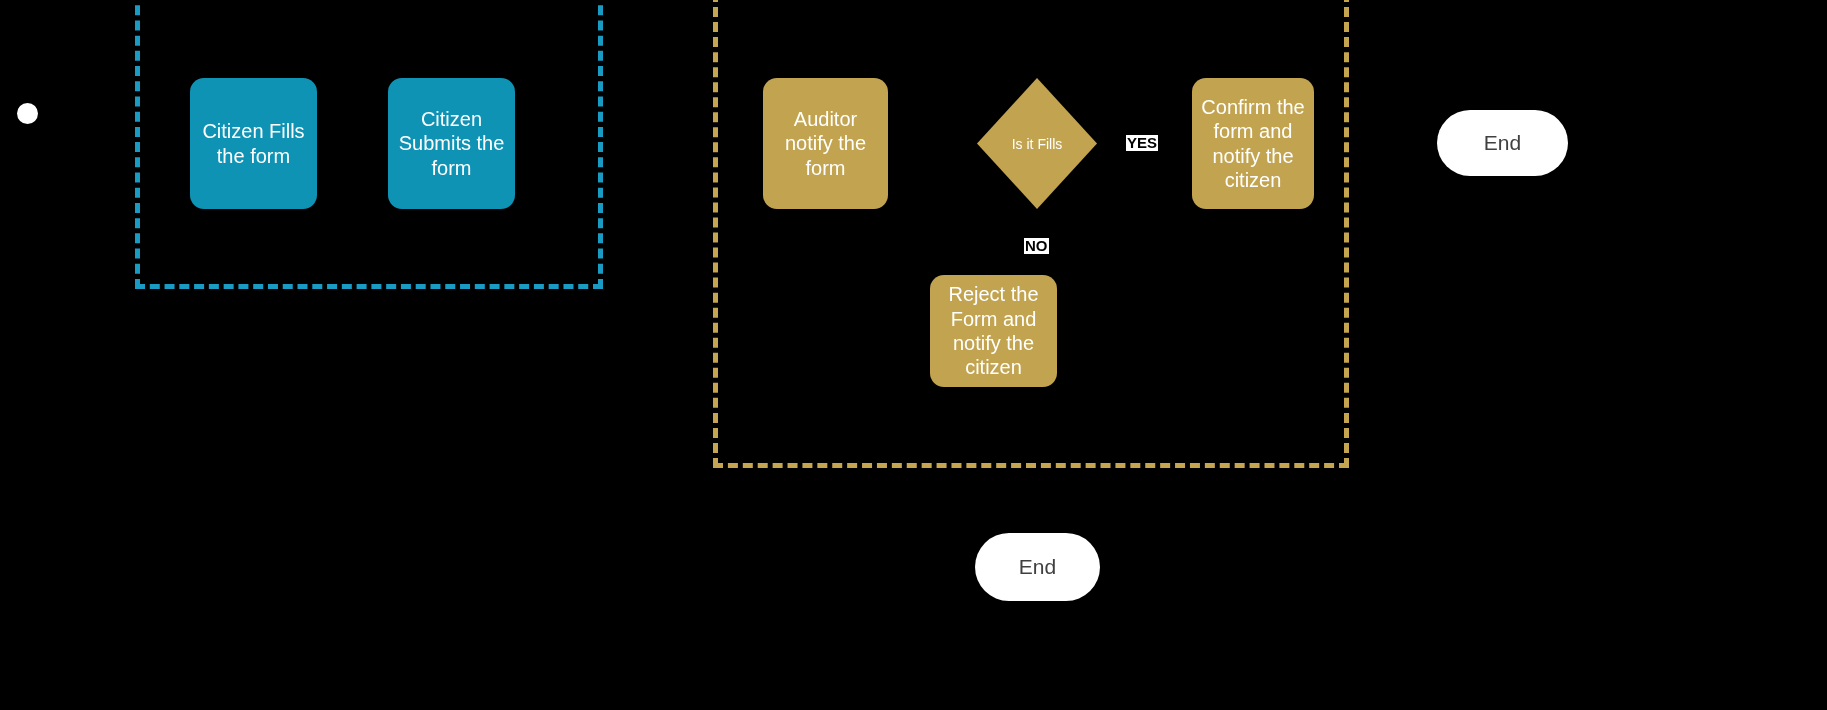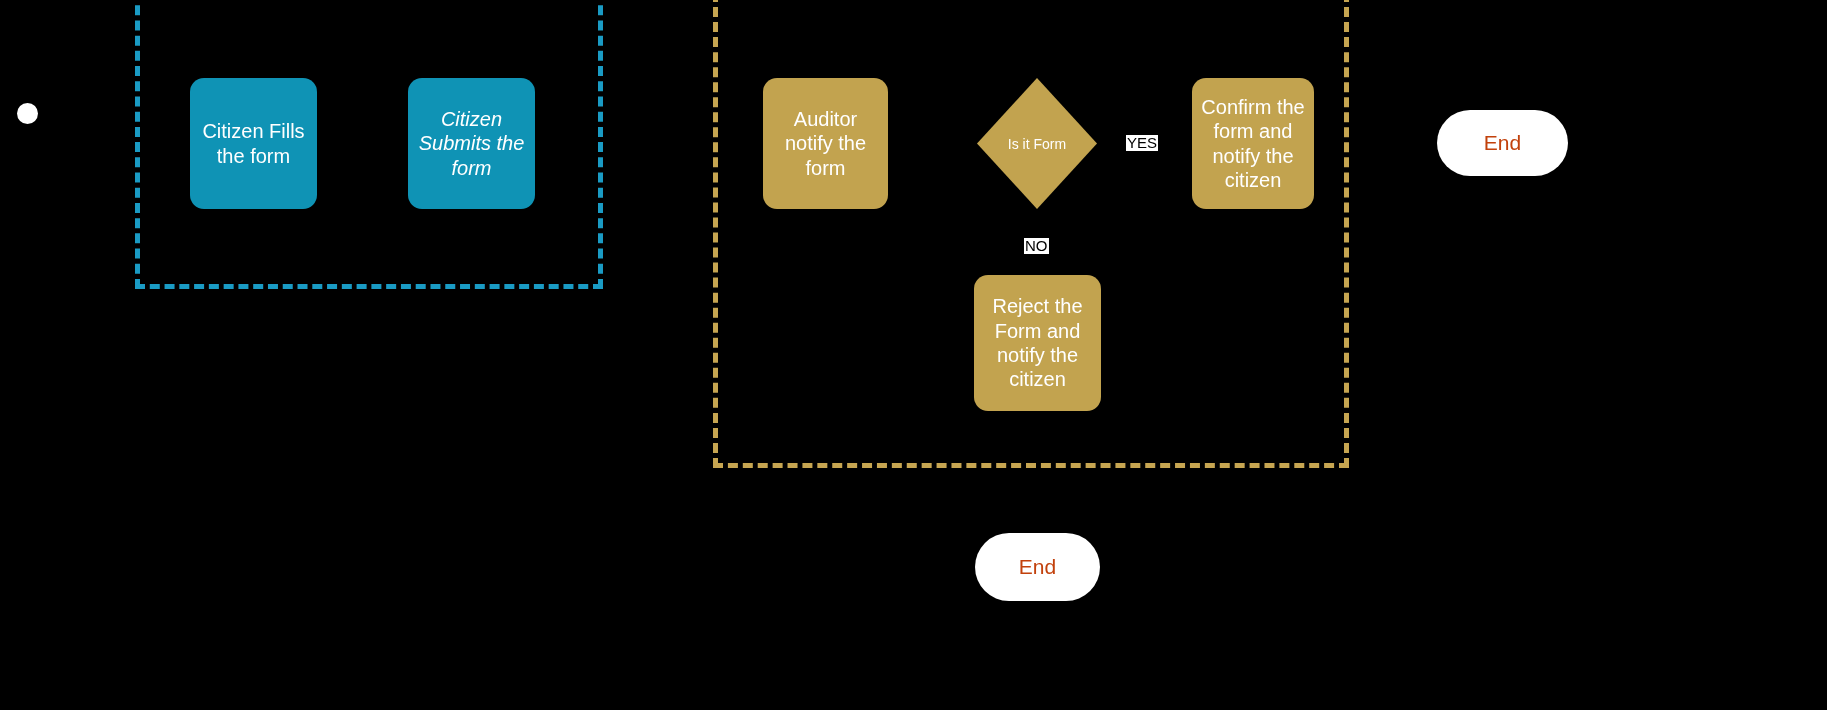--- a/index.html
+++ b/index.html
@@ -63,34 +63,33 @@
     width: 100%;
     white-space: pre-line;
   }
 
   
   #node-citizen-fills {
     left: 190px; top: 78px; width: 127px; height: 131px;
     font-size: 20px;
   }
   #node-citizen-submits {
-    left: 408px; top: 78px; width: 127px; height: 131px;
-    font-size: 20px;
-    font-style: italic;
+    left: 388px; top: 78px; width: 127px; height: 131px;
+    font-size: 20px;
   }
   #node-auditor-checks {
     left: 763px; top: 78px; width: 125px; height: 131px;
     font-size: 20px;
   }
   #node-confirm-form {
     left: 1192px; top: 78px; width: 122px; height: 131px;
     font-size: 20px;
   }
   #node-reject-form {
-    left: 974px; top: 275px; width: 127px; height: 136px;
+    left: 930px; top: 275px; width: 127px; height: 112px;
     font-size: 20px;
   }
 
   
   .diamond-wrap {
     position: absolute;
     left: 977px;
     top: 78px;
     width: 120px;
     height: 131px;
@@ -119,39 +118,40 @@
     top: 103px;
     width: 21px;
     height: 21px;
     border-radius: 50%;
     background: #ffffff;
   }
   .end-node {
     position: absolute;
     box-sizing: border-box;
     background: #ffffff;
-    color: #c2410c;
+    color: #404040;
     border-radius: 999px;
     display: flex;
     align-items: center;
     justify-content: center;
     font-size: 21px;
   }
   #end-right  { left: 1437px; top: 110px; width: 131px; height: 66px; }
   #end-bottom { left: 975px;  top: 533px; width: 125px; height: 68px; }
 
   
   .edge-label {
     position: absolute;
     background: #ffffff;
     color: #000000;
     font-size: 15px;
     line-height: 1.05;
     padding: 0px 1px;
     white-space: nowrap;
+    font-weight: bold;
   }
   #label-yes { left: 1126px; top: 135px; }
   #label-no  { left: 1024px; top: 238px; }
 </style>
 </head>
 <body>
 
 <div id="canvas">
 
   <div class="lane lane-citizen"></div>
@@ -167,21 +167,21 @@
   <div id="node-citizen-submits" class="node node-rounded fill-blue">
     <span class="node-text">Citizen Submits the form</span>
   </div>
 
   <div id="node-auditor-checks" class="node node-rounded fill-gold">
     <span class="node-text">Auditor notify the form</span>
   </div>
 
   <div class="diamond-wrap">
     <div class="diamond-shape"></div>
-    <div class="diamond-label">Is it Form</div>
+    <div class="diamond-label">Is it Fills</div>
   </div>
 
   <div id="label-yes" class="edge-label">YES</div>
 
   <div id="label-no" class="edge-label">NO</div>
 
   <div id="node-confirm-form" class="node node-rounded fill-gold">
     <span class="node-text">Confirm the form and notify the citizen</span>
   </div>
 

